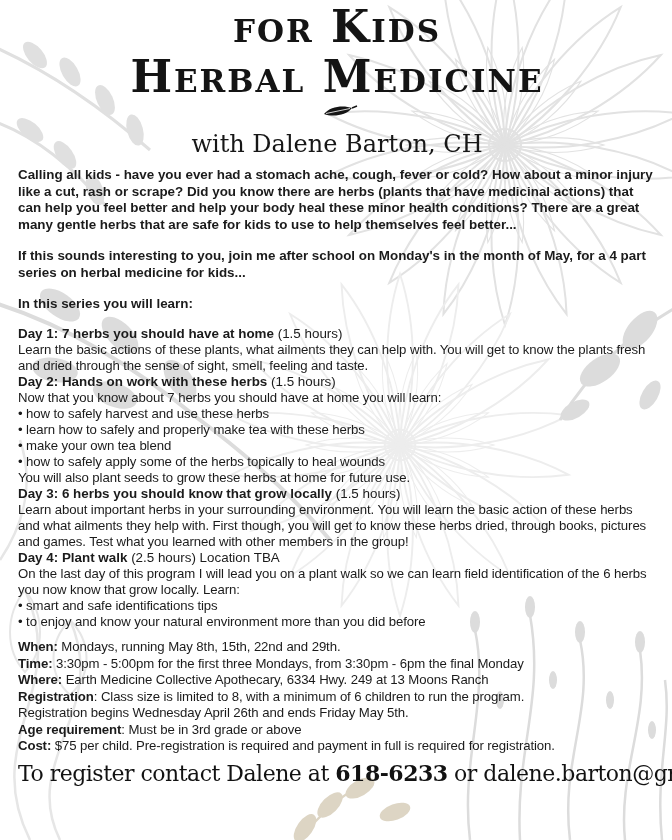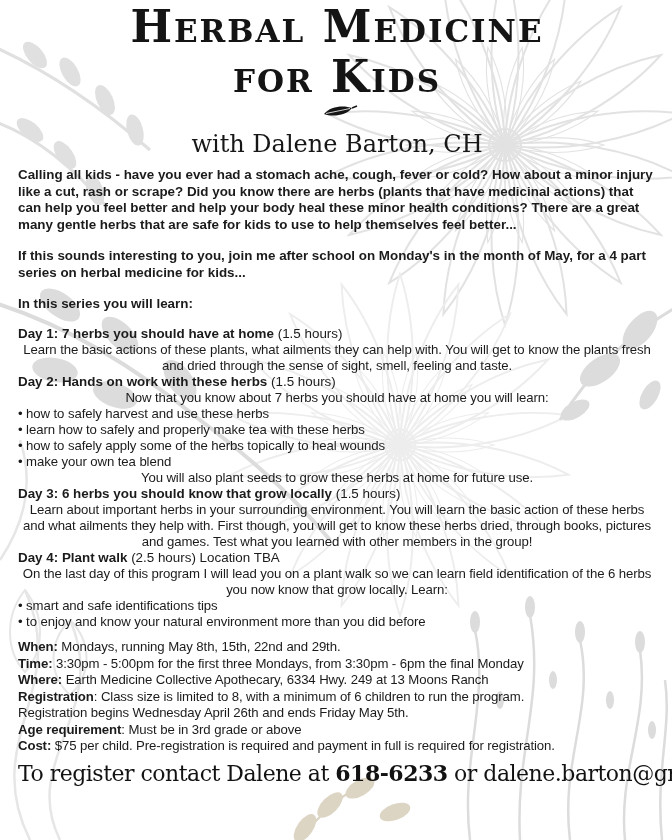--- a/index.html
+++ b/index.html
@@ -55,21 +55,20 @@
   .series-heading { font-weight: 700; font-size: 13.4px; line-height: 16px; }
   .day-section { }
   .day-section.first { margin-top: 14px; }
   .day-title { font-size: 13.4px; line-height: 16px; }
   .day-title .b { font-weight: 700; }
   .day-body, .day-footer {
     margin: 0;
     font-size: 13.2px;
     line-height: 16px;
     letter-spacing: -0.1px;
-    text-align: center;
   }
   ul.day-bullets { margin: 0; padding: 0; list-style: none; }
   ul.day-bullets li {
     font-size: 13.2px;
     line-height: 16px;
     letter-spacing: -0.1px;
   }
   ul.day-bullets li::before { content: "\2022\00a0"; }
   
   .details { margin-top: 9px; }
@@ -194,22 +193,22 @@
       <path d="M300 840 Q 330 800 370 780" fill="none" stroke="currentColor" stroke-width="2.5"></path>
       <use href="#leaf-s" transform="translate(330,805) rotate(45)"></use>
       <use href="#leaf-s" transform="translate(360,788) rotate(60)"></use>
       <use href="#leaf-s" transform="translate(305,828) rotate(35)"></use>
       <use href="#leaf-s" transform="translate(395,812) rotate(70)"></use>
     </g>
   </svg>
 
   <div class="content">
 
+    <div class="title">for Kids</div>
     <div class="title">Herbal Medicine</div>
-    <div class="title">for Kids</div>
     <div class="leaf-row">
       <svg width="42" height="14" viewBox="0 0 42 14">
         <path d="M8 10 C 14 2 28 1 36 4 C 30 12 16 13 8 10 Z" fill="#151515"></path>
         <path d="M36 4 L 41 2" stroke="#151515" stroke-width="1.5" fill="none"></path>
         <path d="M10 9.5 L 34 4.5" stroke="#ffffff" stroke-width="0.8" fill="none"></path>
       </svg>
     </div>
     <div class="subtitle">with Dalene Barton, CH</div>
 
     <div class="intro">
@@ -227,22 +226,22 @@
     </section>
 
     <section class="day-section">
       <div class="day-title">
         <span class="b">Day 2: Hands on work with these herbs</span><span> (1.5 hours)</span>
       </div>
       <p class="day-body">Now that you know about 7 herbs you should have at home you will  learn:</p>
       <ul class="day-bullets">
         <li>how to safely harvest and use these herbs</li>
         <li>learn how to safely and properly make tea with these herbs</li>
+        <li>make your own tea blend</li>
         <li>how to safely apply some of the herbs topically to heal wounds</li>
-        <li>make your own tea blend</li>
       </ul>
       <p class="day-footer">You will also plant seeds to grow these herbs at home for future use.</p>
     </section>
 
     <section class="day-section">
       <div class="day-title">
         <span class="b">Day 3:  6 herbs you should know that grow locally</span><span> (1.5 hours)</span>
       </div>
       <p class="day-body">Learn about important herbs in your surrounding environment. You will learn the basic action of these herbs and what ailments they help with. First though, you will get to know these herbs dried, through books, pictures and games. Test what you learned with other members in the group!</p>
     </section>

